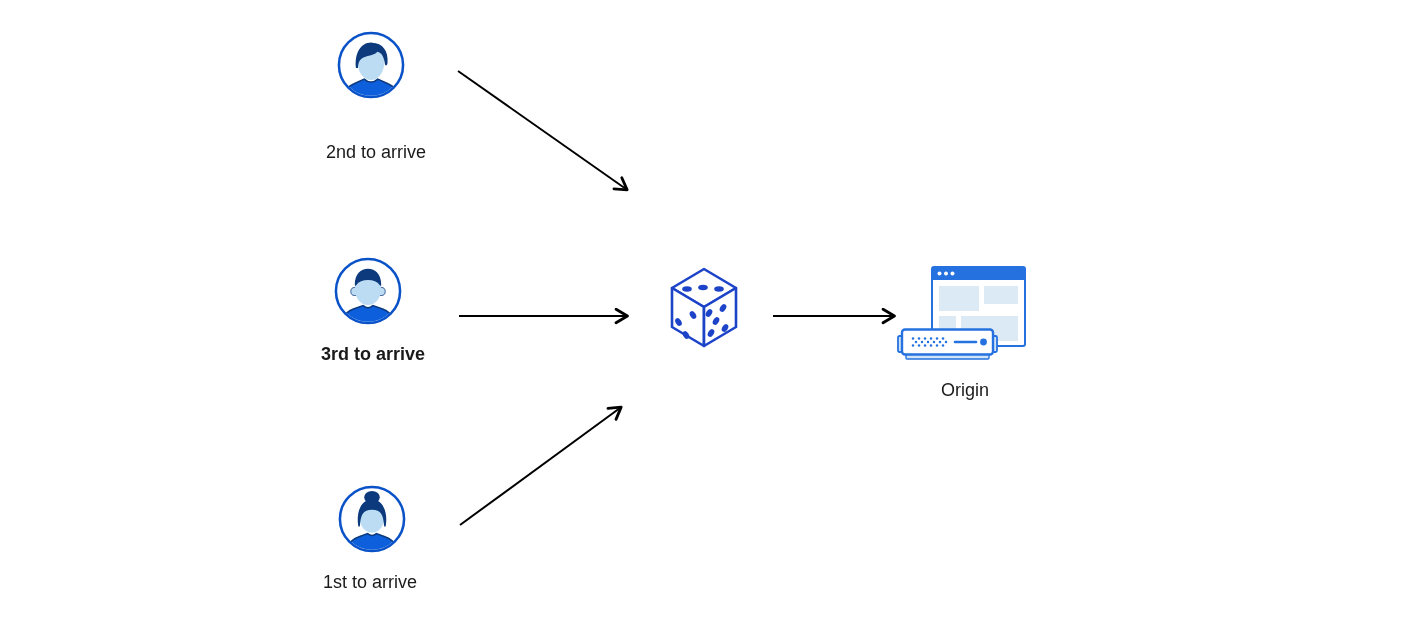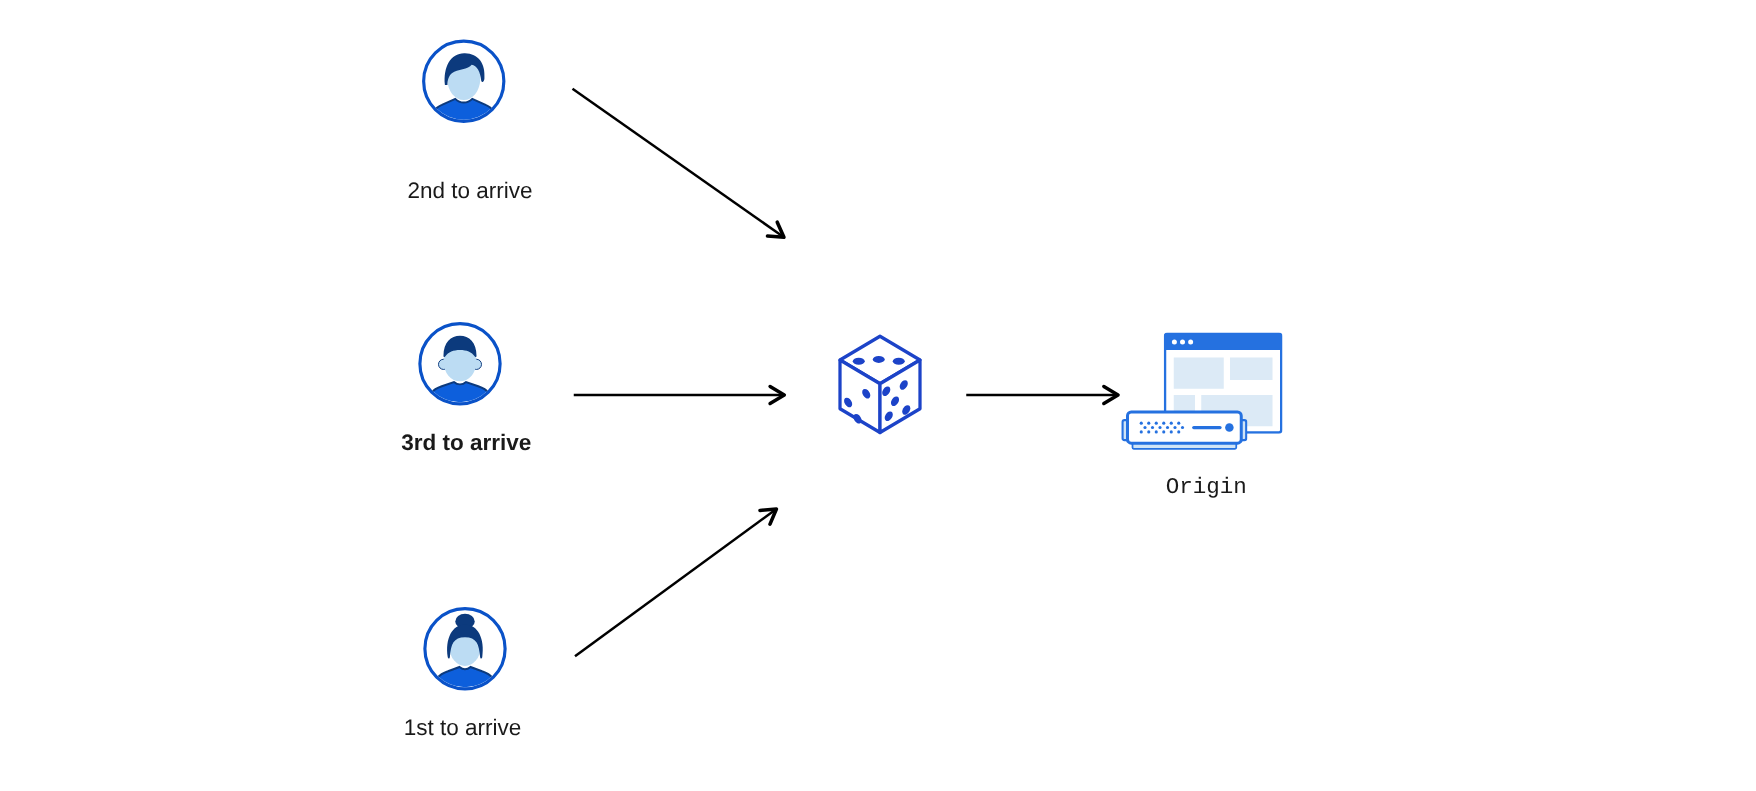--- a/index.html
+++ b/index.html
@@ -163,15 +163,15 @@
       <circle class="srv-dot" cx="16" cy="17.5" r="1.25"></circle>
         <circle class="srv-dot" cx="22" cy="17.5" r="1.25"></circle>
         <circle class="srv-dot" cx="28" cy="17.5" r="1.25"></circle>
         <circle class="srv-dot" cx="34" cy="17.5" r="1.25"></circle>
         <circle class="srv-dot" cx="40" cy="17.5" r="1.25"></circle>
         <circle class="srv-dot" cx="46" cy="17.5" r="1.25"></circle>
     </g>
     <line class="srv-line" x1="58" y1="14" x2="79" y2="14"></line>
     <circle class="srv-dot" cx="86.5" cy="14" r="3.4"></circle>
   </svg>
-  <div class="node-label" style="left:965px;top:379px;font-family:Liberation Mono, monospace;">Origin</div>
+  <div class="node-label" style="left:965px;top:379px;">Origin</div>
 
 </div>
 
 </body></html>

